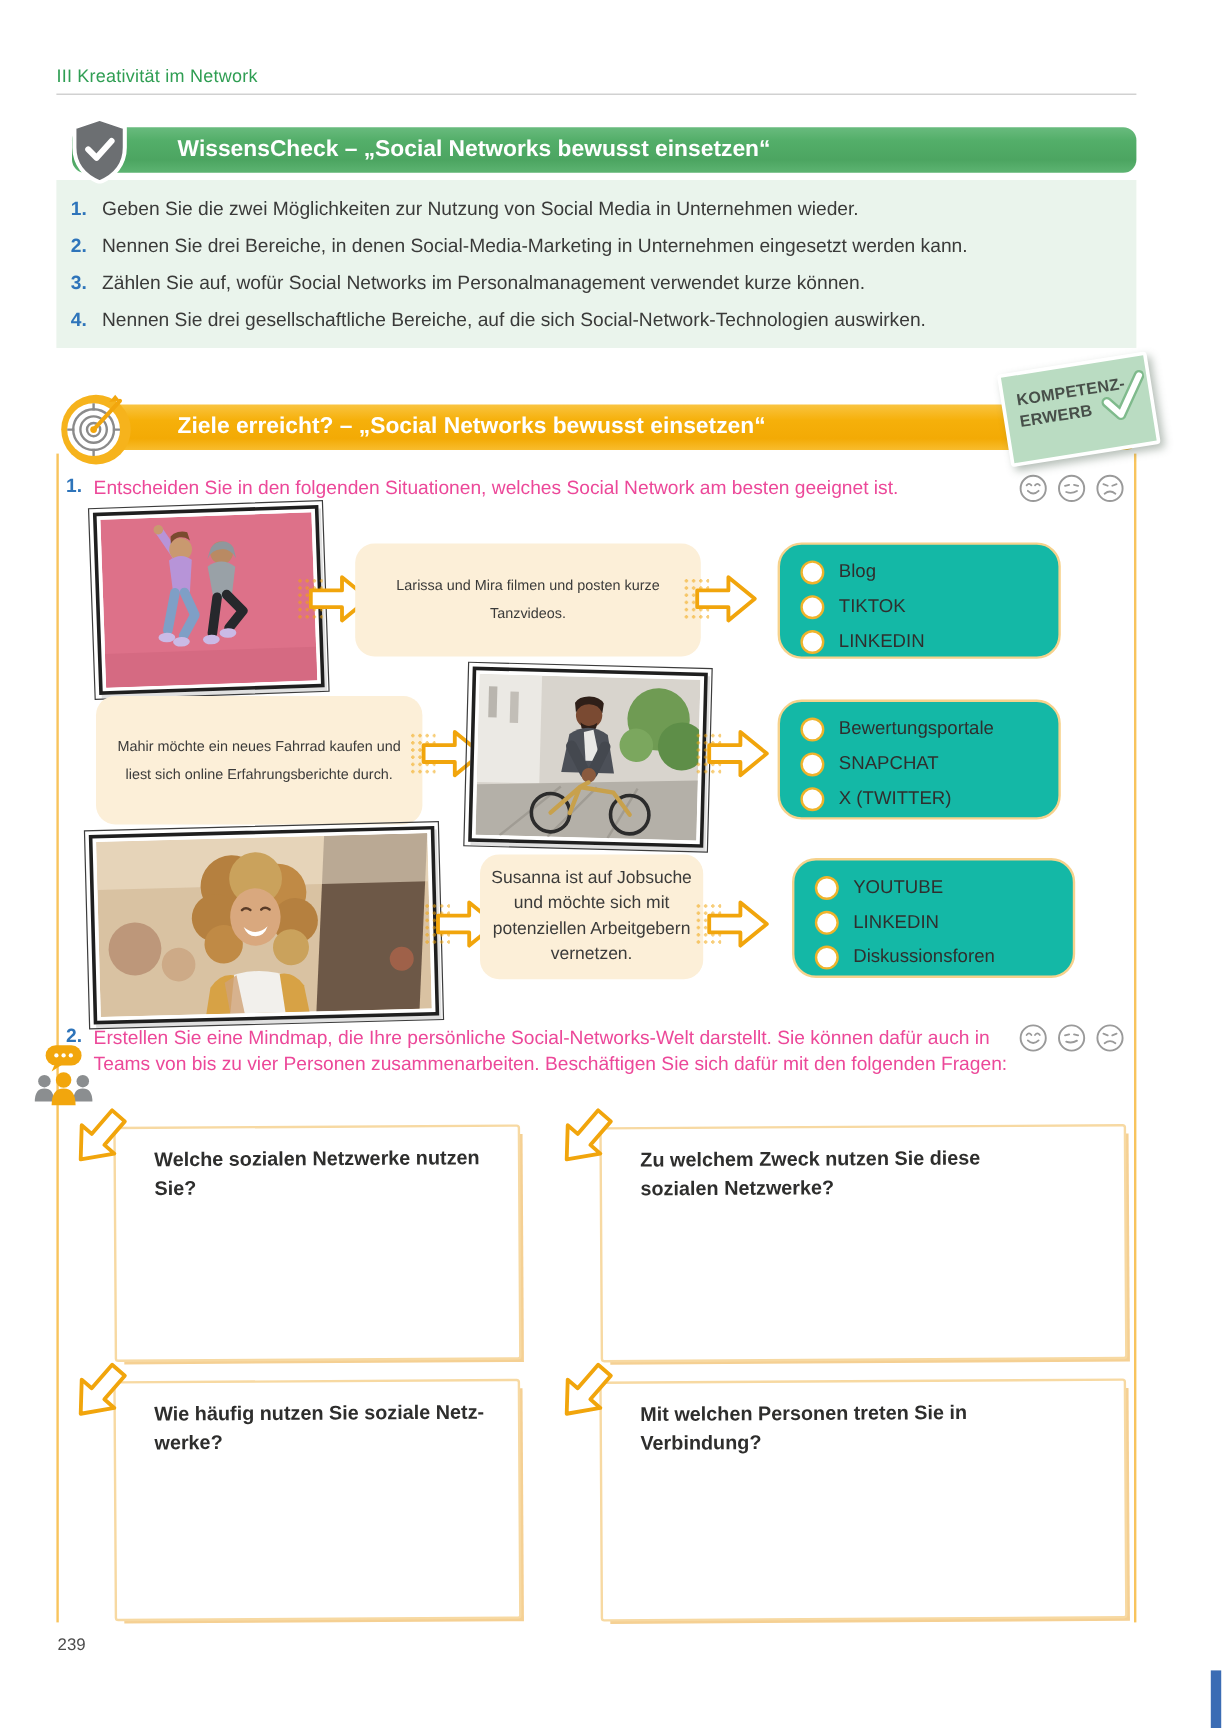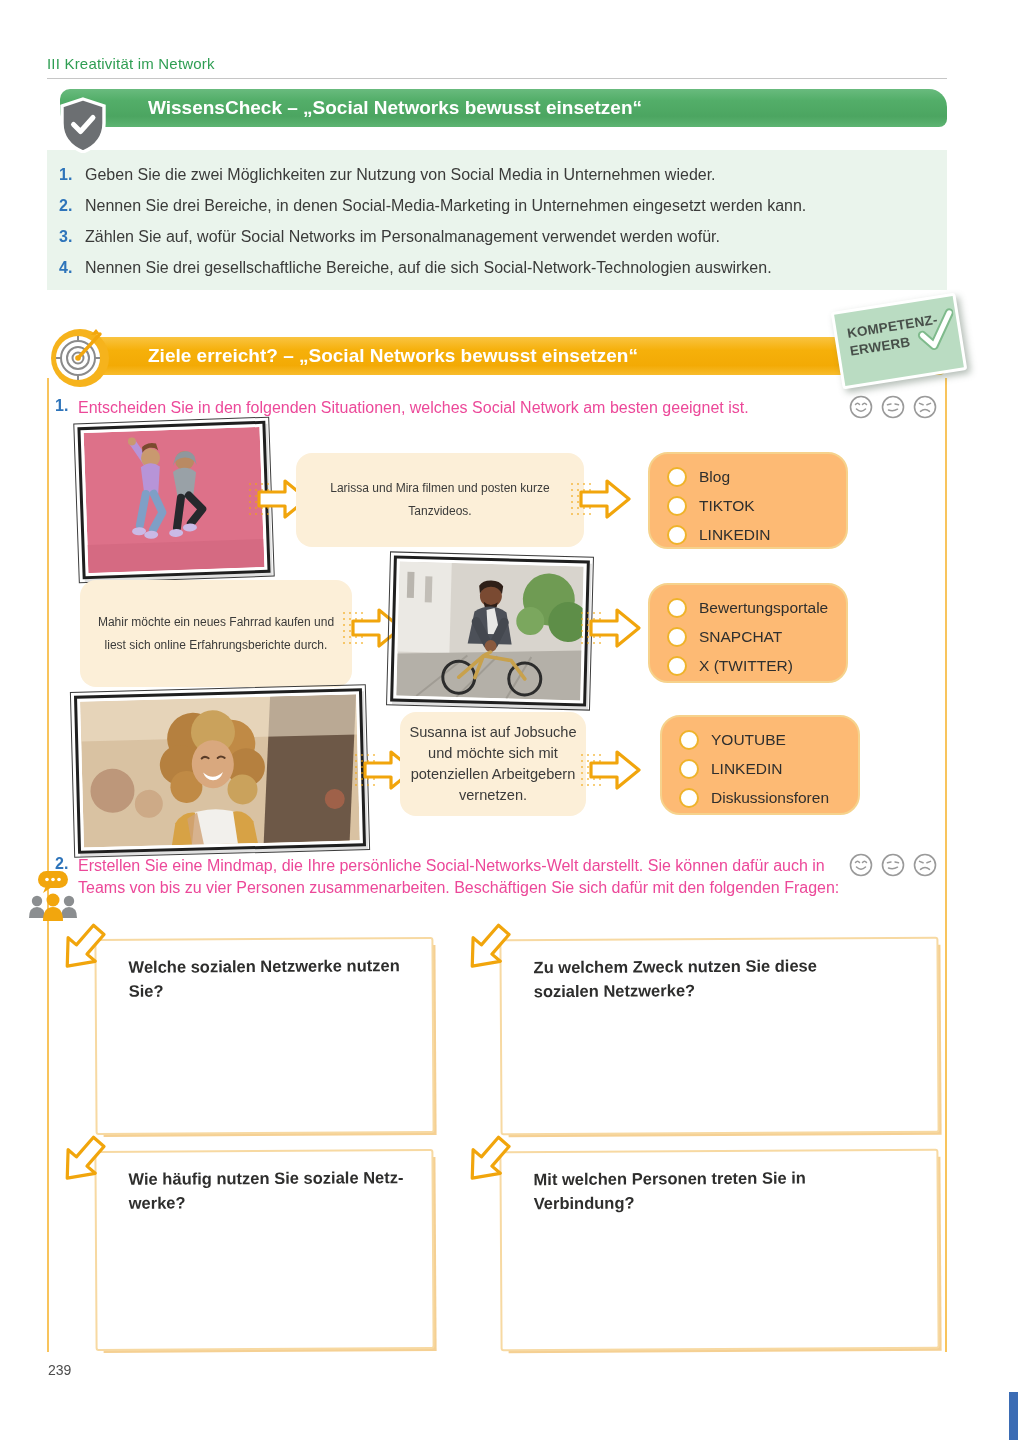--- a/index.html
+++ b/index.html
@@ -5,21 +5,21 @@
   html,body{margin:0;padding:0;background:#ffffff;}
   .page{position:relative;width:1018px;height:1440px;background:#fff;
         font-family:"Liberation Sans", sans-serif;color:#3a3a39;overflow:hidden;}
 
   
   .breadcrumb{position:absolute;left:47px;top:55px;font-size:15px;color:#2f9e53;letter-spacing:.2px;}
   .head-rule{position:absolute;left:47px;top:78px;width:900px;height:1px;background:#c6c6c6;}
 
   
   .banner{position:absolute;left:60px;width:887px;height:38px;border-radius:10px 18px 8px 16px;}
-  .banner.green{top:89px;background:linear-gradient(180deg,#69bb7e 0%,#53ae69 30%,#4ca561 72%,#5db472 100%);}
+  .banner.green{top:106px;background:linear-gradient(180deg,#69bb7e 0%,#53ae69 30%,#4ca561 72%,#5db472 100%);border-radius:11px;}
   .banner.yellow{top:337px;background:linear-gradient(180deg,#f9c441 0%,#f6b00a 35%,#f3aa05 75%,#f8bc2d 100%);}
   .banner .banner-title{position:absolute;left:88px;top:0;height:38px;line-height:38px;
         color:#fff;font-size:19px;font-weight:bold;white-space:nowrap;}
   .banner-icon{position:absolute;z-index:4;}
   .shield-wrap{left:57px;top:97px;}
   .target-wrap{left:49px;top:325px;}
 
   
   .wc-box{position:absolute;left:47px;top:150px;width:900px;height:140px;background:#eaf4ec;}
   .wc-item{display:flex;margin:0 0 10px 12px;font-size:16px;line-height:21px;}
@@ -54,21 +54,21 @@
   .fat-arrow .dots{position:absolute;left:-9px;top:4px;width:22px;height:36px;opacity:.55;
       background-image:radial-gradient(circle,#f1a50c 1.2px,transparent 1.5px);background-size:6px 6px;}
   .fat-arrow svg{position:relative;display:block;}
 
   
   .cream{position:absolute;background:#fcefd8;border-radius:16px;display:flex;align-items:center;
          justify-content:center;text-align:center;color:#3b3b3a;}
   .cream .cap{font-size:12px;line-height:23px;}
 
   
-  .opts{position:absolute;width:200px;background:#fdba74;border:2px solid #f6d28c;border-radius:20px;
+  .opts{position:absolute;width:236px;background:#14b8a6;border:2px solid #f6d28c;border-radius:20px;
         padding:13px 8px 6px 17px;box-sizing:border-box;}
   .opt{display:flex;align-items:center;gap:12px;margin-bottom:9px;}
   .radio{width:16px;height:16px;border:2px solid #efb32b;border-radius:50%;background:#fff;flex:none;}
   .opt-label{font-size:15.5px;color:#2f2f2e;}
 
   
   .group-wrap{position:absolute;left:28px;top:870px;z-index:3;}
 
   
   .mbox{position:absolute;border:2px solid #f7d9a2;border-radius:3px;
@@ -102,21 +102,21 @@
     <div class="wc-item">
       <span class="wc-num">1.</span>
       <span>Geben Sie die zwei Möglichkeiten zur Nutzung von Social Media in Unternehmen wieder.</span>
     </div>
     <div class="wc-item">
       <span class="wc-num">2.</span>
       <span>Nennen Sie drei Bereiche, in denen Social-Media-Marketing in Unternehmen eingesetzt werden kann.</span>
     </div>
     <div class="wc-item">
       <span class="wc-num">3.</span>
-      <span>Zählen Sie auf, wofür Social Networks im Personalmanagement verwendet werden wofür.</span>
+      <span>Zählen Sie auf, wofür Social Networks im Personalmanagement verwendet kurze können.</span>
     </div>
     <div class="wc-item">
       <span class="wc-num">4.</span>
       <span>Nennen Sie drei gesellschaftliche Bereiche, auf die sich Social-Network-Technologien auswirken.</span>
     </div>
   </div>
 
   <div class="banner yellow">
     <div class="banner-title">Ziele erreicht? – „Social Networks bewusst einsetzen“</div>
   </div>

